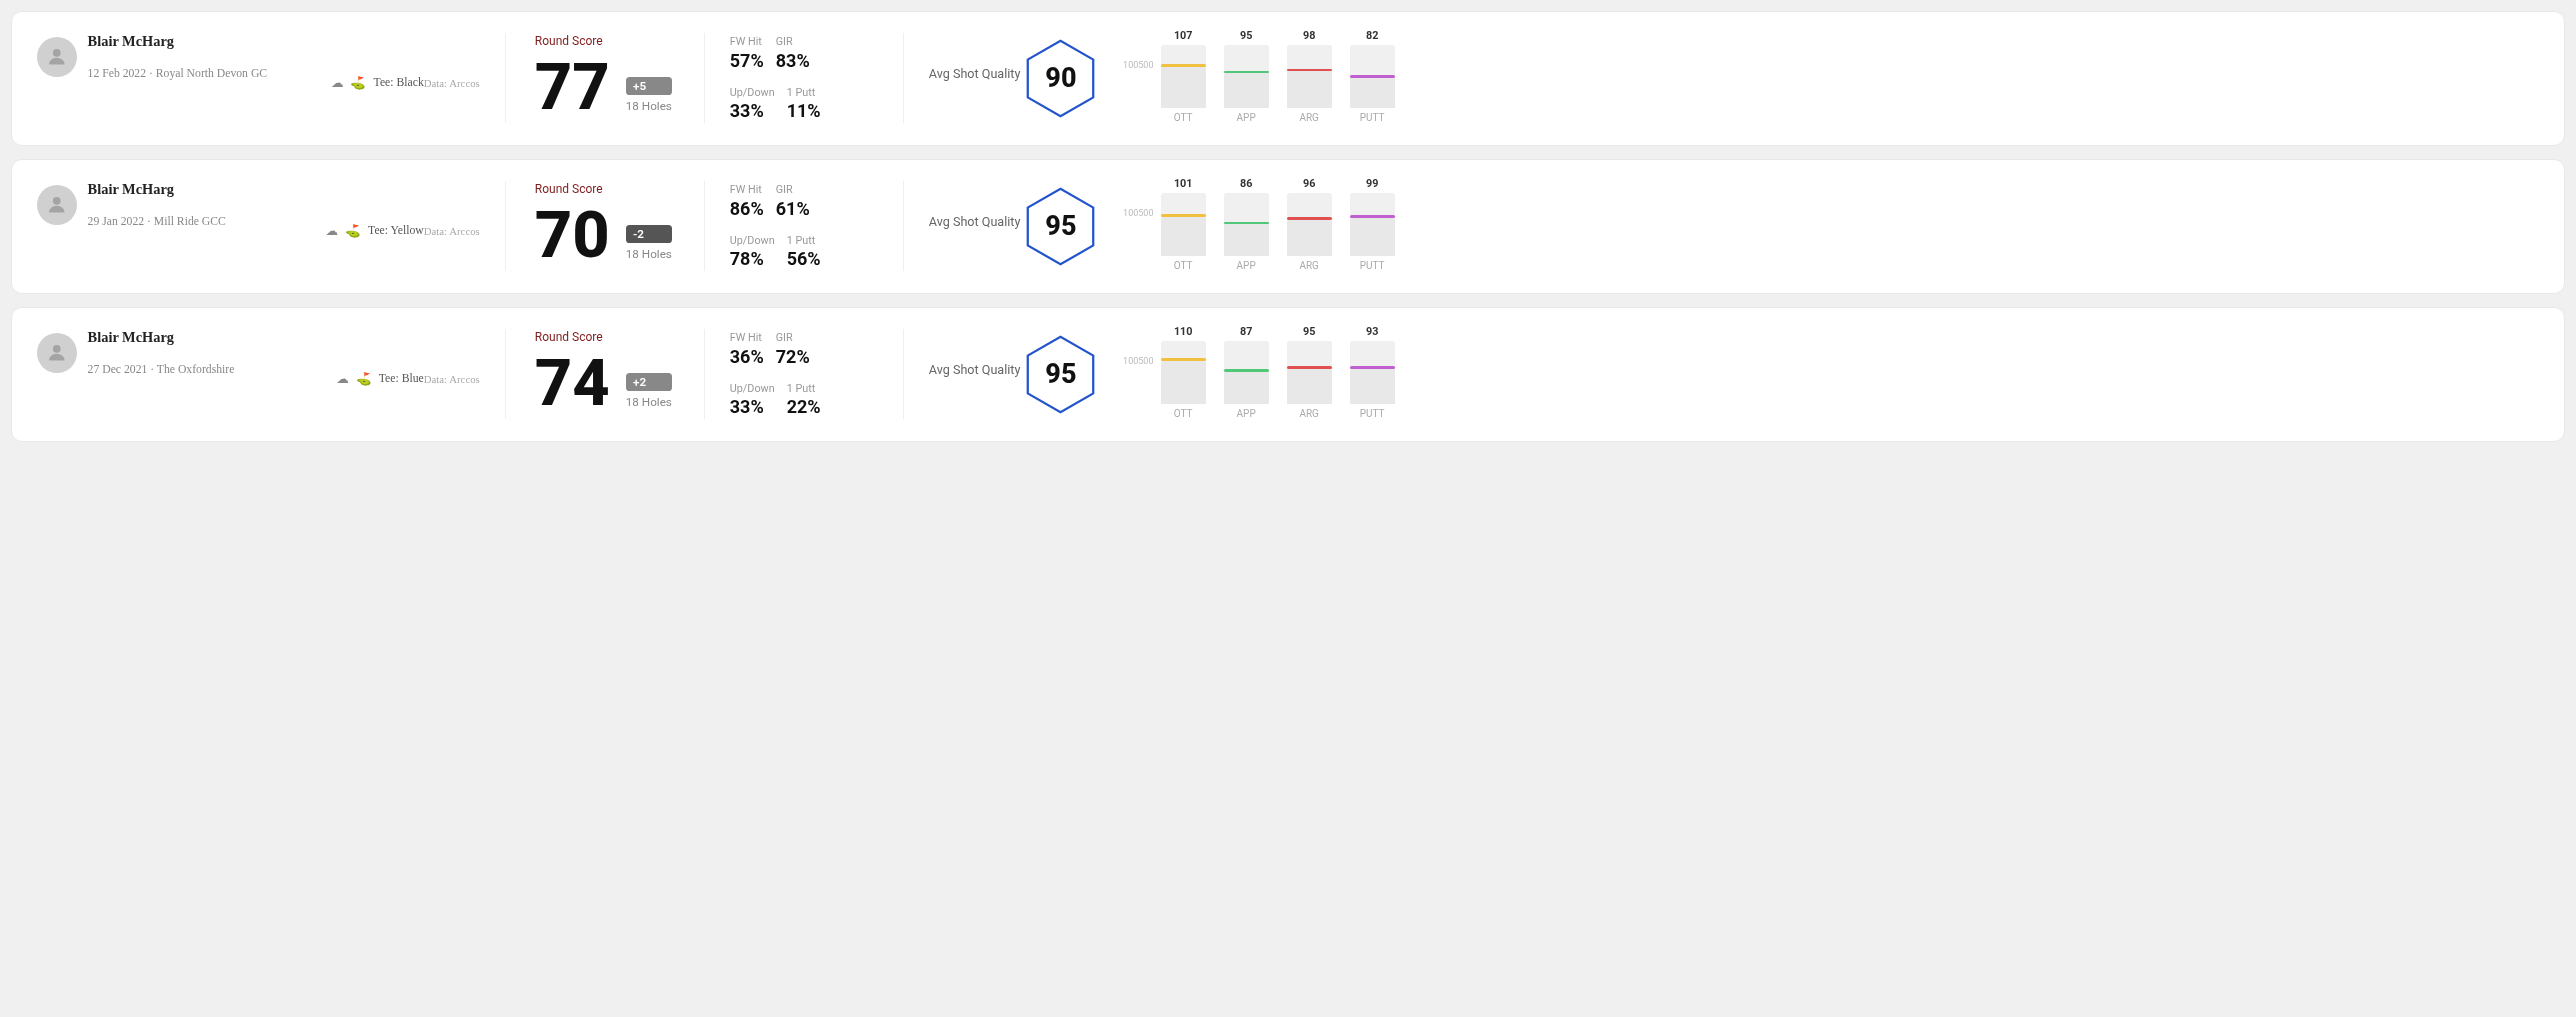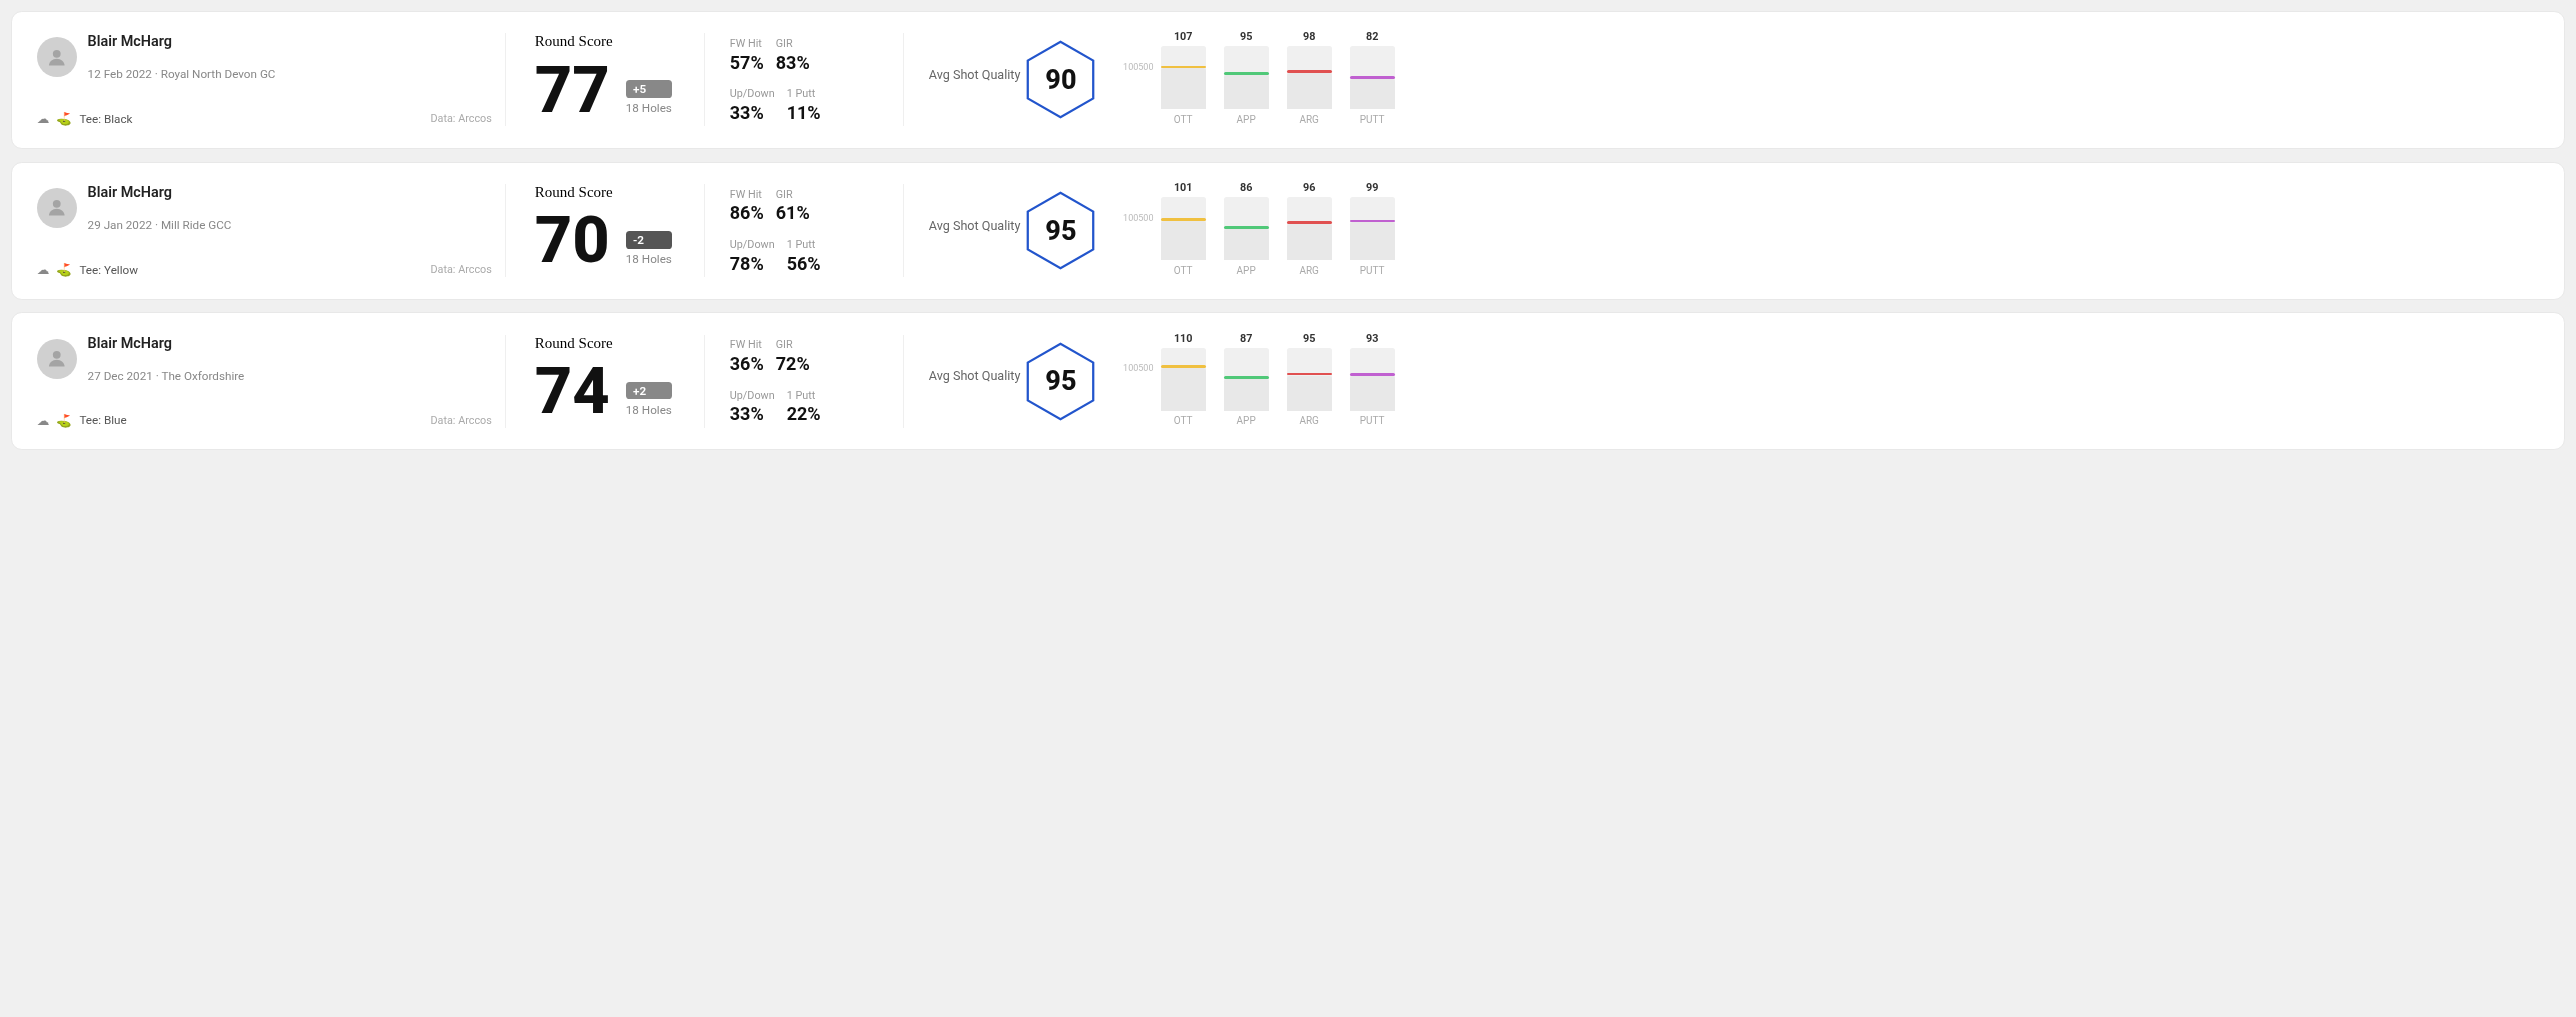--- a/index.html
+++ b/index.html
@@ -20,24 +20,25 @@
       align-items: stretch;
       gap: 0;
       border: 0.9px solid #e8e8e8;
     }
 
     
     .card-left {
       width: 469px;
       flex-shrink: 0;
       display: flex;
-      flex-direction: column;
+      flex-direction: row;
       justify-content: space-between;
-      padding-right: 13px;
+      padding-right: 25px;
       border-right: 0.9px solid #efefef;
+      font-family: Liberation Serif, serif;
     }
     .user-row {
       display: flex;
       align-items: center;
       gap: 10.8px;
       margin-bottom: 7.2px;
     }
     .avatar {
       width: 40px;
       height: 40px;
@@ -89,24 +90,23 @@
     .card-score {
       width: 199px;
       flex-shrink: 0;
       padding: 0 29px;
       border-right: 0.9px solid #efefef;
       display: flex;
       flex-direction: column;
       justify-content: center;
     }
     .score-label {
-      font-size: 15px;
-      color: #000000;
+      font-size: 12px;
+      color: #7f1d1d;
       margin-bottom: 7.2px;
-      font-family: Liberation Serif, serif;
     }
     .score-main {
       display: flex;
       align-items: flex-end;
       gap: 16px;
       margin-bottom: 3.6px;
     }
     .score-number {
       font-size: 65px;
       font-weight: 800;

